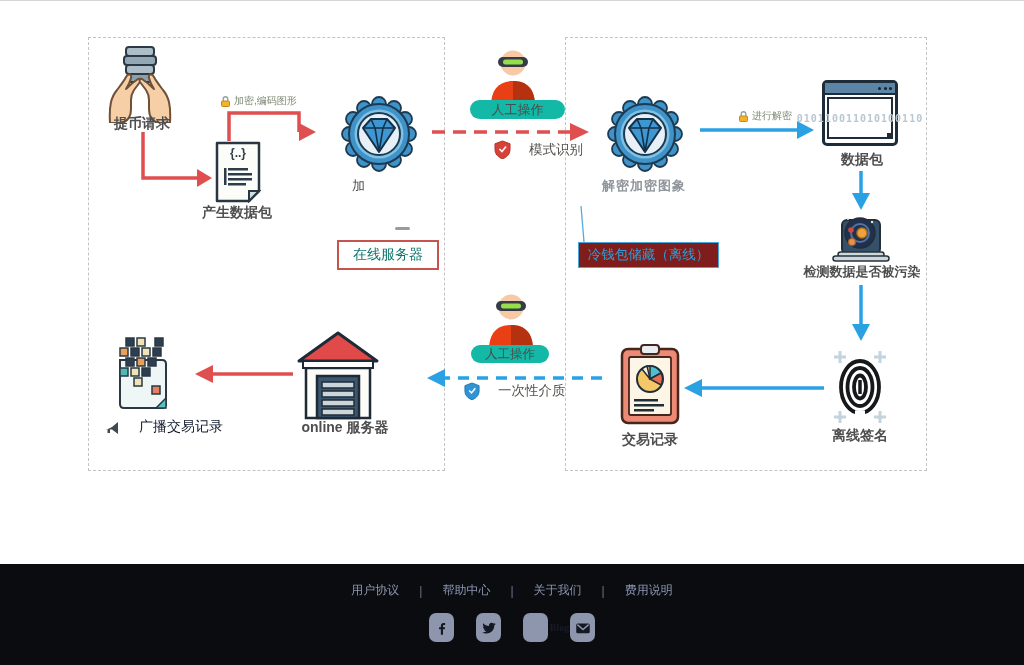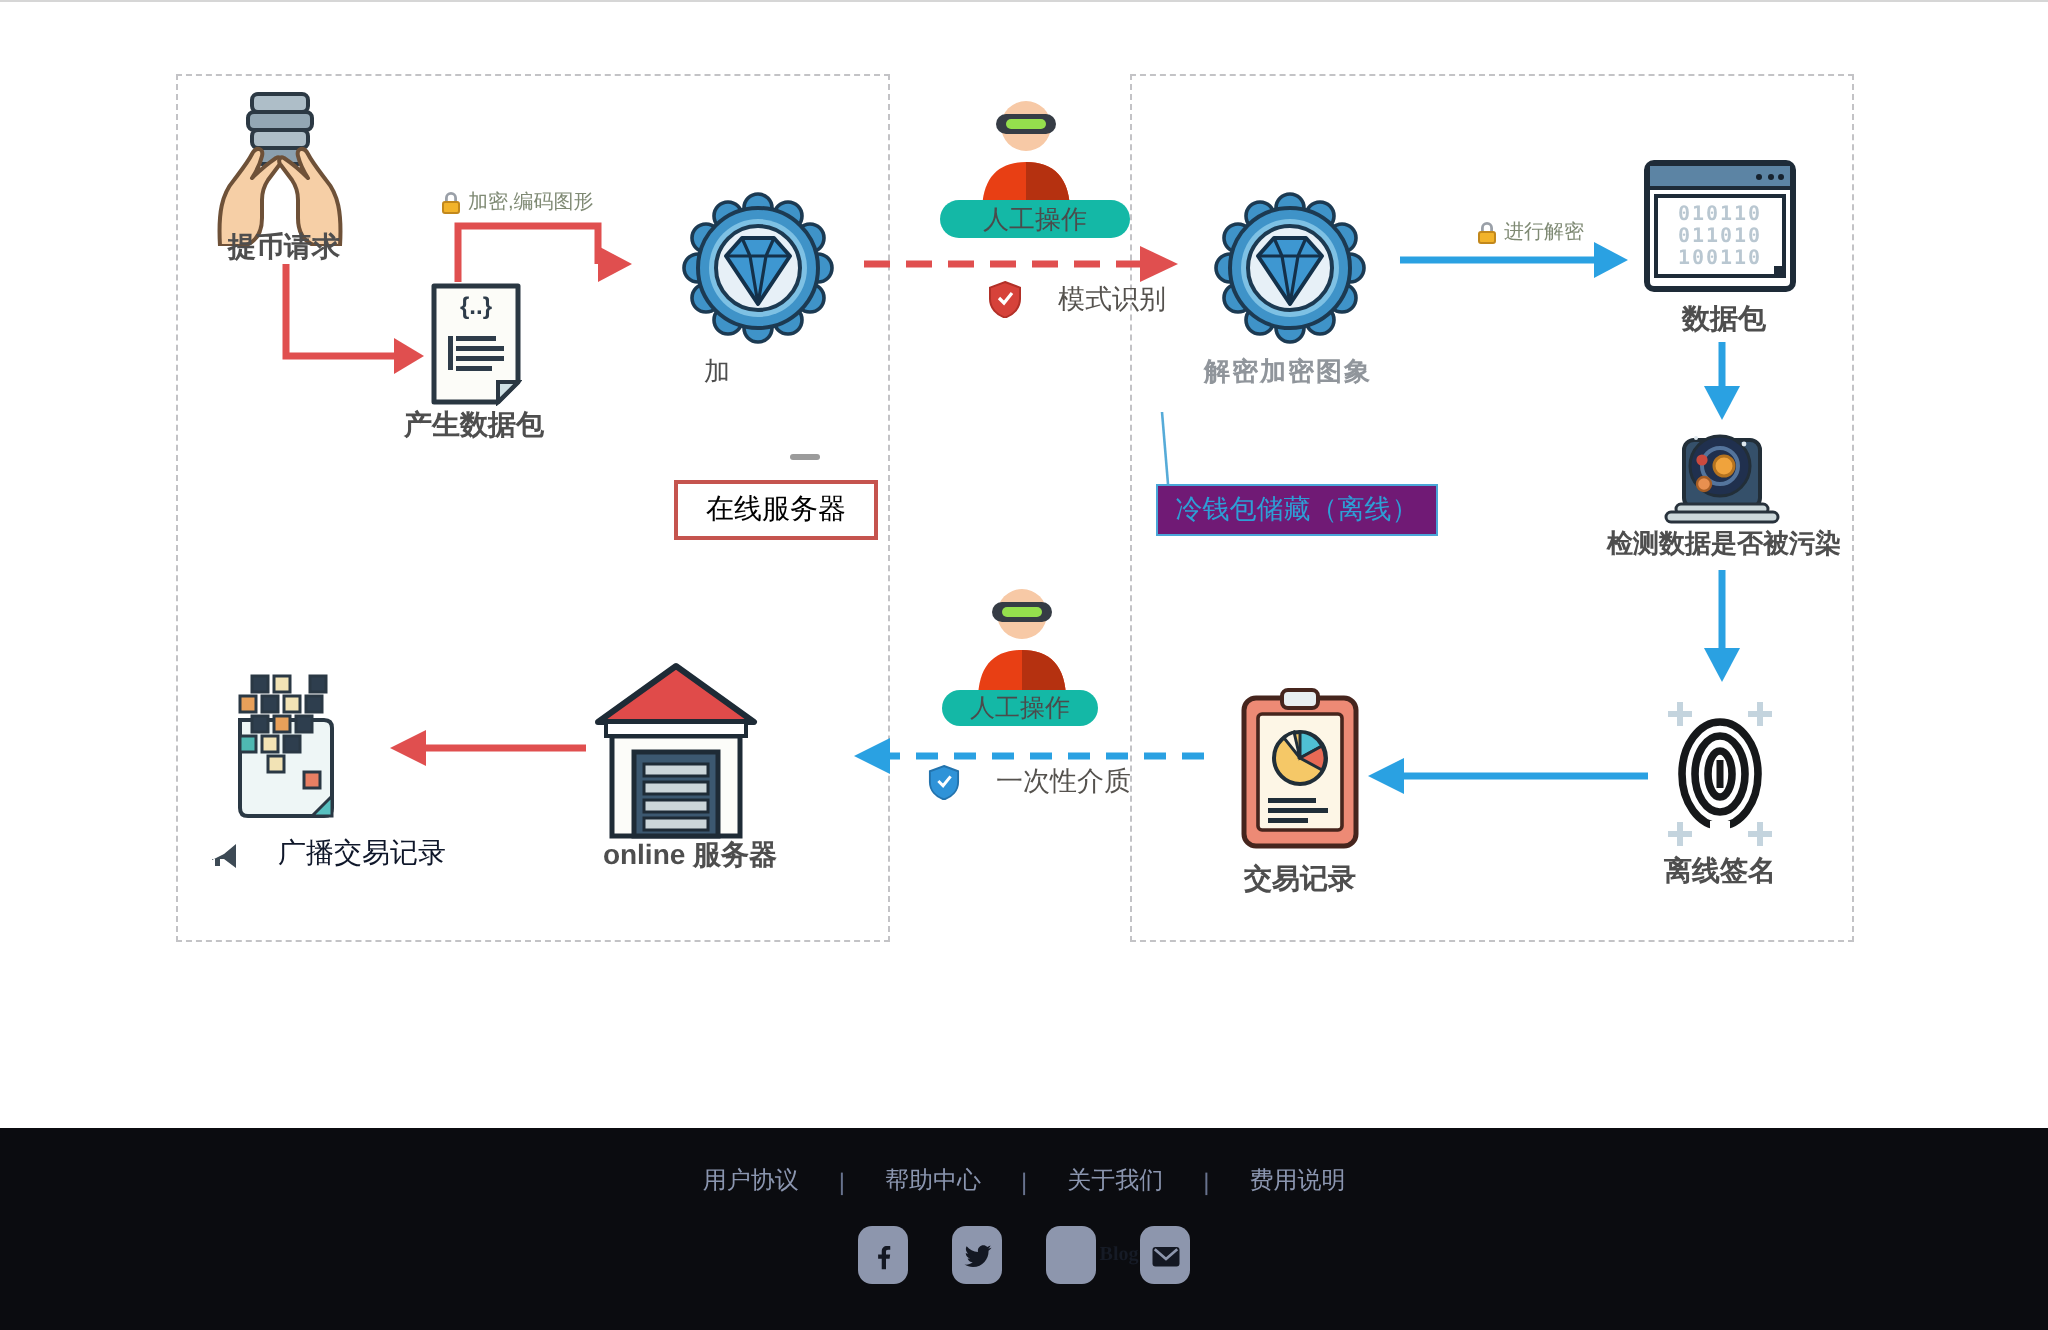--- a/index.html
+++ b/index.html
@@ -12,29 +12,29 @@
   svg.arrows{position:absolute;left:0;top:0;width:1024px;height:563px;pointer-events:none;}
   .abs{position:absolute;}
   .lbl{position:absolute;color:#4e4e4e;font-size:14px;white-space:nowrap;}
   .cx{transform:translateX(-50%);font-weight:bold;}
   .faded{color:#90959b;letter-spacing:1px;font-size:13px;}
   .note{position:absolute;display:flex;align-items:center;gap:3px;font-size:10px;color:#7f8a74;white-space:nowrap;}
   .pill{position:absolute;background:#14b8a6;border-radius:11px;color:#4b4b4b;font-size:13px;
         display:flex;align-items:center;justify-content:center;z-index:3;}
   .shield-row{position:absolute;display:flex;align-items:center;gap:18px;font-size:13.5px;color:#55524e;white-space:nowrap;}
   .red-note-box{position:absolute;left:337px;top:239px;width:98px;height:26px;border:2px solid #c5544e;
-        color:#000000;font-size:14px;display:flex;align-items:center;justify-content:center;background:#fff;}
+        color:#0f766e;font-size:14px;display:flex;align-items:center;justify-content:center;background:#fff;}
   .blue-note-box{position:absolute;left:578px;top:241px;width:139px;height:24px;border:1px solid #4aa6d8;
-        color:#2d9fd6;font-size:13.5px;display:flex;align-items:center;justify-content:center;background:#701a75;z-index:2;}
+        color:#2d9fd6;font-size:13.5px;display:flex;align-items:center;justify-content:center;background:#7f1d1d;z-index:2;}
   .smudge{position:absolute;left:395px;top:226px;width:15px;height:2.5px;background:#9b9b9b;border-radius:2px;}
   
   .browser{position:absolute;left:822px;top:79px;width:70px;height:60px;border:3px solid #1e2b38;border-radius:5px;background:#fff;}
   .browser-head{height:10px;background:#5c84a4;border-bottom:2px solid #1e2b38;position:relative;}
   .browser-head i{position:absolute;top:3.5px;width:3px;height:3px;border-radius:50%;background:#16222e;}
-  .browser-body{margin:2px;border:2px solid #1e2b38;height:38px;display:flex;flex-direction:column;
+  .browser-body{margin:2px;border:2px solid #1e2b38;height:38px;display:flex;flex-direction:row;
         align-items:center;justify-content:center;position:relative;}
   .browser-body:after{content:"";position:absolute;right:0;bottom:0;width:4px;height:4px;background:#1e2b38;}
   .bin{font-family:"DejaVu Sans Mono","Liberation Mono",monospace;font-weight:bold;font-size:10px;line-height:11px;color:#b9c7d1;letter-spacing:1px;}
   
   .footer{position:absolute;left:0;bottom:0;width:1024px;height:102px;background:#0b0c10;}
   .footer-links{display:flex;justify-content:center;align-items:center;gap:20px;padding-top:18px;font-size:12px;}
   .footer-links a{color:#8b96b0;text-decoration:none;cursor:pointer;}
   .sep{color:#68738e;}
   .social-row{display:flex;justify-content:center;align-items:center;gap:22px;margin-top:14px;}
   .social{width:25px;height:29px;border-radius:7px;background:#8d96ad;display:flex;align-items:center;justify-content:center;cursor:pointer;}

